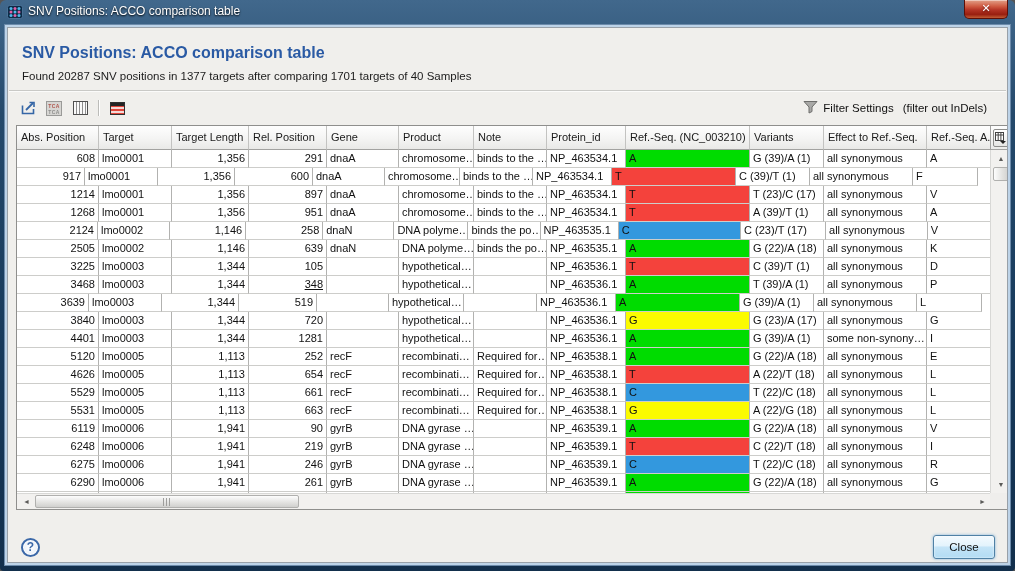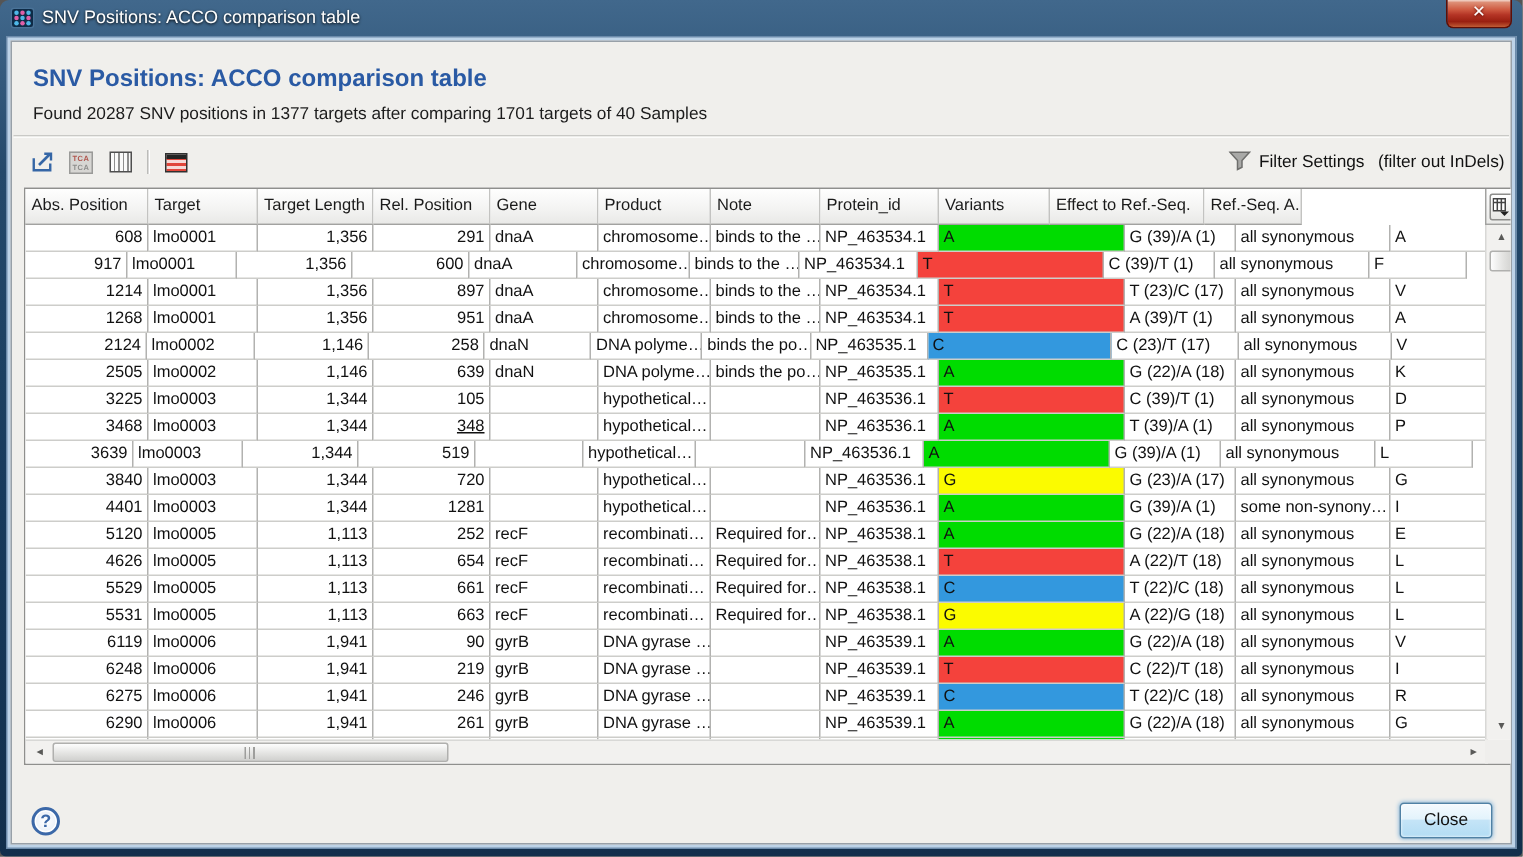--- a/index.html
+++ b/index.html
@@ -25,21 +25,21 @@
   .tbtn{width:20px;height:20px;display:flex;align-items:center;justify-content:center;border:1px solid transparent;border-radius:2px;}
   .tca-box{width:16px;height:15px;border:1px solid #9a9a98;background:#d7d6d3;font-size:5px;line-height:6px;color:#b0564e;
     text-align:center;font-weight:bold;letter-spacing:.4px;padding-top:1px;}
   .tca-box .g{color:#8e8e8c;}
   .cols-box{width:15px;height:14px;border:1px solid #4f4f4f;
     background:repeating-linear-gradient(90deg,#fafafa 0 2px,#8e8e8e 2px 3px);}
   .redtab-box{width:15px;height:13px;border:1px solid #303030;background:
     linear-gradient(#242424,#242424) 0 0/100% 3px no-repeat,
     repeating-linear-gradient(180deg,#f6d9d6 0 2px,#e0453a 2px 4px);}
   .tsep{width:1px;height:16px;background:#bcbcb9;box-shadow:1px 0 0 #fff;margin:0 2px;}
-  .filterset{position:absolute;right:4px;top:68px;height:24px;display:flex;align-items:center;gap:5px;font-size:11.5px;color:#111;}
+  .filterset{position:absolute;right:20px;top:68px;height:24px;display:flex;align-items:center;gap:5px;font-size:11.5px;color:#111;}
   .filterset .lbl{cursor:pointer;}
   .filterset .note{margin-left:4px;}
   
   .table{position:absolute;left:8px;top:97px;width:995px;height:385px;border:1px solid #8f8f8d;background:#fff;}
   .thead{position:absolute;left:0;top:0;height:24px;display:flex;}
   .th{height:24px;padding:5px 4px 0 4px;font-size:11px;color:#1a1a1a;white-space:nowrap;overflow:hidden;
     background:linear-gradient(180deg,#fefefe,#f4f4f3 55%,#e9e9e7);border-right:1px solid #c3c3c1;border-bottom:1px solid #a2a2a0;cursor:pointer;}
   .tbody{position:absolute;left:0;top:24px;width:975px;height:343px;overflow:hidden;background:#fff;}
   .tr{display:flex;height:18px;background:#fff;}
   .td{height:18px;padding:2px 3px 0 3px;font-size:11px;color:#111;white-space:nowrap;overflow:hidden;
@@ -143,20 +143,21 @@
       <div class="table">
         <div class="thead" id="thead">
             <div class="th" style="width: 82px;">Abs. Position</div>
             <div class="th" style="width: 73px;">Target</div>
             <div class="th" style="width: 77px;">Target Length</div>
             <div class="th" style="width: 78px;">Rel. Position</div>
             <div class="th" style="width: 72px;">Gene</div>
             <div class="th" style="width: 75px;">Product</div>
             <div class="th" style="width: 73px;">Note</div>
             <div class="th" style="width: 79px;">Protein_id</div>
+            <div class="th" style="width: 124px;">Ref.-Seq. (NC_003210)</div>
             <div class="th" style="width: 74px;">Variants</div>
             <div class="th" style="width: 103px;">Effect to Ref.-Seq.</div>
             <div class="th" style="width: 65px;">Ref.-Seq. A...</div>
           </div>
         <div class="tbody" id="tbody">
             <div class="tr">
               <div class="td num" style="width: 82px;">608</div>
               <div class="td" style="width: 73px;">lmo0001</div>
               <div class="td num" style="width: 77px;">1,356</div>
               <div class="td num" style="width: 78px;">291</div>

